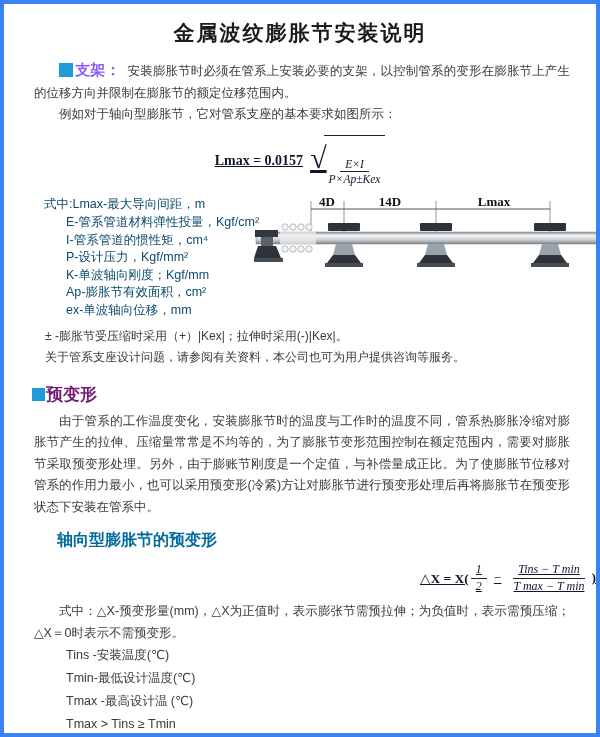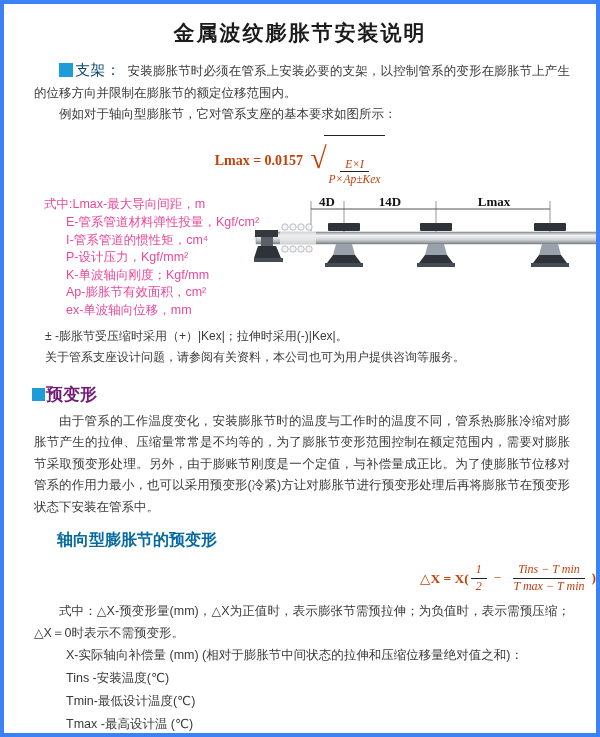--- a/index.html
+++ b/index.html
@@ -9,40 +9,40 @@
     font-family:"Liberation Sans","DejaVu Sans",sans-serif;color:#3a3a3a;
   }
   .page-title{
     margin:15px 0 12px;text-align:center;font-size:21px;font-weight:bold;
     color:#1b1b1b;letter-spacing:2px;
   }
   .para{margin:0 26px 0 30px;font-size:12.5px;line-height:21.5px;text-align:justify;}
   .indent2{text-indent:2em;}
   .sq{display:inline-block;width:14px;height:14px;background:#1f9cd8;
       margin-right:2px;vertical-align:-2px;}
-  .blue-lab{color:#0c4a6e;font-weight:normal;font-size:15px;margin-right:7px;}
+  .blue-lab{color:#8b5cf6;font-weight:bold;font-size:15px;margin-right:7px;}
   
   .formula{display:flex;justify-content:center;align-items:center;
-    font-family:"Liberation Serif","DejaVu Serif",serif;color:#c2410c;}
+    font-family:"Liberation Serif","DejaVu Serif",serif;color:#0f172a;text-decoration:underline;}
   .f1{margin:9px 0 9px;}
   .f-lhs{font-weight:bold;font-size:14px;}
   .radical{font-size:30px;font-weight:400;line-height:.85;margin:0 -3px 0 7px;
     transform:translateY(-3px);}
   .rootbox{border-top:1.6px solid #222;display:inline-block;padding-top:18px;}
   .frac{display:inline-flex;flex-direction:column;align-items:center;
     font-size:11.5px;font-style:italic;line-height:1.3;}
   .frac .num{padding:0 5px;border-bottom:1px solid #222;}
   .frac .den{padding:0 5px;}
   .f2{margin:11px 0 7px;font-size:13.5px;justify-content:flex-end;}
   .f2 .lhs,.f2 .rhs,.f3 .lhs,.f3 .rhs{font-weight:bold;}
   .f2 .op{margin:0 5px;}
   .f2 .frac,.f3 .frac{font-size:12px;margin:0 2px;}
   
   .def-block{margin-top:5px;}
-  .def-line{font-size:12.5px;line-height:17.6px;margin-left:40px;color:#ec4899;}
+  .def-line{font-size:12.5px;line-height:17.6px;margin-left:40px;color:#0c4a6e;}
   .def-line.cont{margin-left:62px;}
   .note-line{font-size:12px;line-height:21.5px;margin-left:41px;margin-right:20px;}
   .sign-note{margin-top:6px;}
   
   .sec-head{margin:14px 0 5px 28px;font-size:17px;font-weight:bold;color:#701a75;
     display:flex;align-items:center;}
   .sq2{width:13px;height:13px;background:#1f9cd8;display:inline-block;margin-right:1px;}
   .sub-head{color:#0369a1;font-weight:bold;font-size:16px;}
   .axial-head{margin:12px 0 2px 53px;}
   .temps-line{font-size:12.5px;line-height:23px;margin-left:62px;}
@@ -164,19 +164,18 @@
     </span>
     <span class="op">−</span>
     <span class="frac">
       <span class="num">Tins − T min</span>
       <span class="den">T max − T min</span>
     </span>
     <span class="rhs">)</span>
   </div>
 
   <p class="para indent2">式中：△X-预变形量(mm)，△X为正值时，表示膨张节需预拉伸；为负值时，表示需预压缩；△X＝0时表示不需预变形。</p>
-  <div class="temps-line">X-实际轴向补偿量 (mm) (相对于膨胀节中间状态的拉伸和压缩位移量绝对值之和)：</div>
   <div class="temps-line">Tins -安装温度(℃)</div>
   <div class="temps-line">Tmin-最低设计温度(℃)</div>
   <div class="temps-line">Tmax -最高设计温 (℃)</div>
   <div class="temps-line">Tmax &gt; Tins ≥ Tmin</div>
 
 </div>
 
 </body></html>

